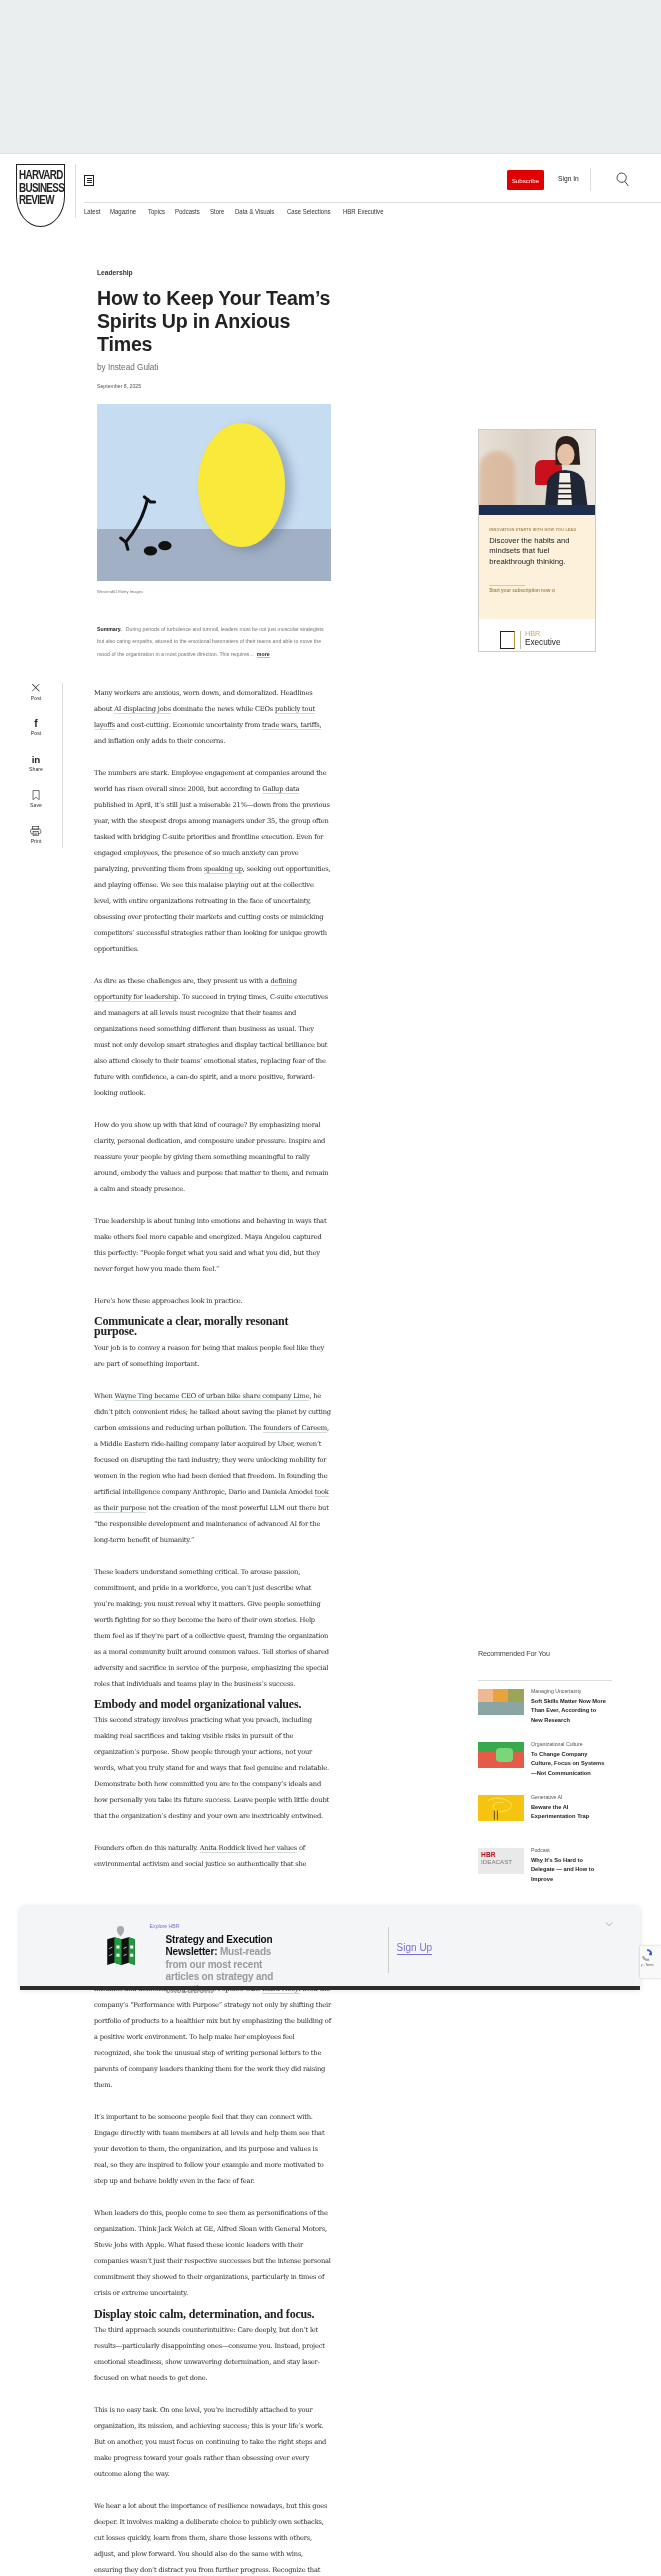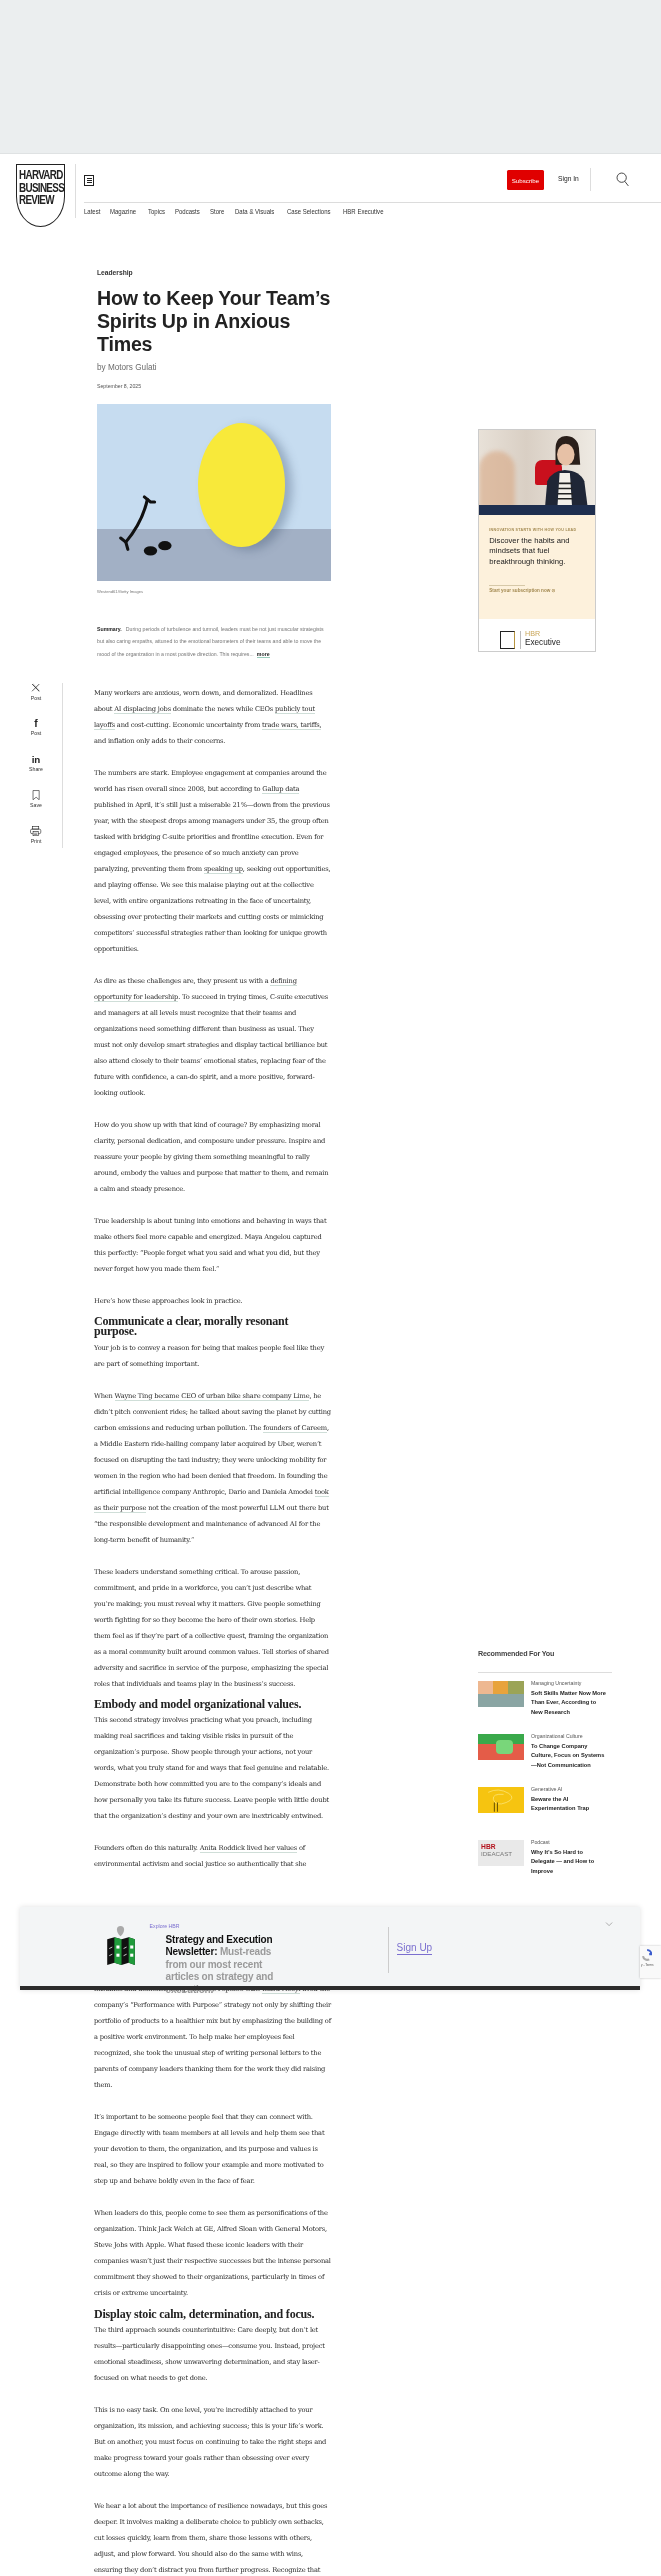--- a/index.html
+++ b/index.html
@@ -62,21 +62,21 @@
   .ad .rule { position: absolute; left: 10.3px; top: 155px; width: 36px; height: 0.5px; background: #d6c8a8; }
   .ad .cta { position: absolute; left: 10.3px; top: 158px; font-size: 4.6px; font-weight: bold; color: #a2884f; }
   .ad .footer { position: absolute; left: 0; top: 189px; width: 118px; height: 34px; background: #fff; }
   .ad .footer .mark { position: absolute; left: 20.6px; top: 12.4px; width: 15.5px; height: 17.5px; border: 1.5px solid #222; border-right-color: #b8953f; }
   .ad .footer .vr { position: absolute; left: 41px; top: 12.4px; width: 0.5px; height: 17.5px; background: #bbb; }
   .ad .footer .hbr { position: absolute; left: 46px; top: 10.3px; font-size: 7.2px; color: #c9a659; }
   .ad .footer .exec { position: absolute; left: 46px; top: 18.5px; font-size: 8.2px; color: #222; }
 
   
   .rec { position: absolute; left: 478px; top: 1649px; width: 134px; }
-  .rec h4 { font-size: 7.2px; font-weight: bold; color: #444; padding-bottom: 14px; border-bottom: 0.5px solid #ddd; letter-spacing: -0.2px; }
+  .rec h4 { font-size: 7.2px; font-weight: normal; color: #444; padding-bottom: 22px; border-bottom: 0.5px solid #ddd; letter-spacing: -0.2px; }
   .rec-item { position: relative; height: 53px; margin-top: 0; }
   .rec-item .thumb { position: absolute; left: 0; top: 8.2px; width: 46px; height: 26px; }
   .rec-item .topic { position: absolute; left: 53px; top: 7.2px; font-size: 5.2px; color: #555; }
   .rec-item .ttl { position: absolute; left: 53px; top: 15.5px; width: 77px; font-size: 5.7px; font-weight: bold; line-height: 9.8px; color: #222; }
 
   
   .newsletter { position: absolute; left: 19.6px; top: 1907px; width: 620px; height: 83px; background: #f3f5f6; box-shadow: 0 0 5.2px rgba(0,0,0,0.12); }
   .newsletter .dark { position: absolute; left: 0; bottom: 0; width: 100%; height: 4.1px; background: #2c2c2c; }
   .newsletter .eyebrow { position: absolute; left: 130px; top: 15.5px; font-size: 5.2px; color: #7b6fcf; }
   .newsletter .text { position: absolute; left: 146px; top: 27px; width: 124px; font-size: 10px; line-height: 12.4px; font-weight: bold; color: #111; letter-spacing: -0.2px; }
@@ -119,21 +119,21 @@
     <a>Podcasts</a>
     <a>Store</a>
     <a>Data &amp; Visuals</a>
     <a>Case Selections</a>
     <a>HBR Executive</a>
   </nav>
 </header>
 
 <div class="kicker">Leadership</div>
 <h1 class="title">How to Keep Your Team’s Spirits Up in Anxious Times</h1>
-<div class="byline">by Motors Gulati</div>
+<div class="byline">by Instead Gulati</div>
 <div class="date">September 8, 2025</div>
 
 <div class="hero">
   <div class="floor"></div>
   <div class="egg"></div>
   <svg width="234" height="177" viewBox="0 0 455 343">
     <path d="M98 185 Q88 230 56 268" stroke="#111" stroke-width="6" fill="none" stroke-linecap="round"></path>
     <path d="M92 180 L104 190 L112 190" stroke="#111" stroke-width="6" fill="none" stroke-linecap="round"></path>
     <path d="M46 260 L56 268 L60 282" stroke="#111" stroke-width="6" fill="none" stroke-linecap="round"></path>
     <ellipse cx="104" cy="285" rx="13" ry="9" fill="#111"></ellipse>

